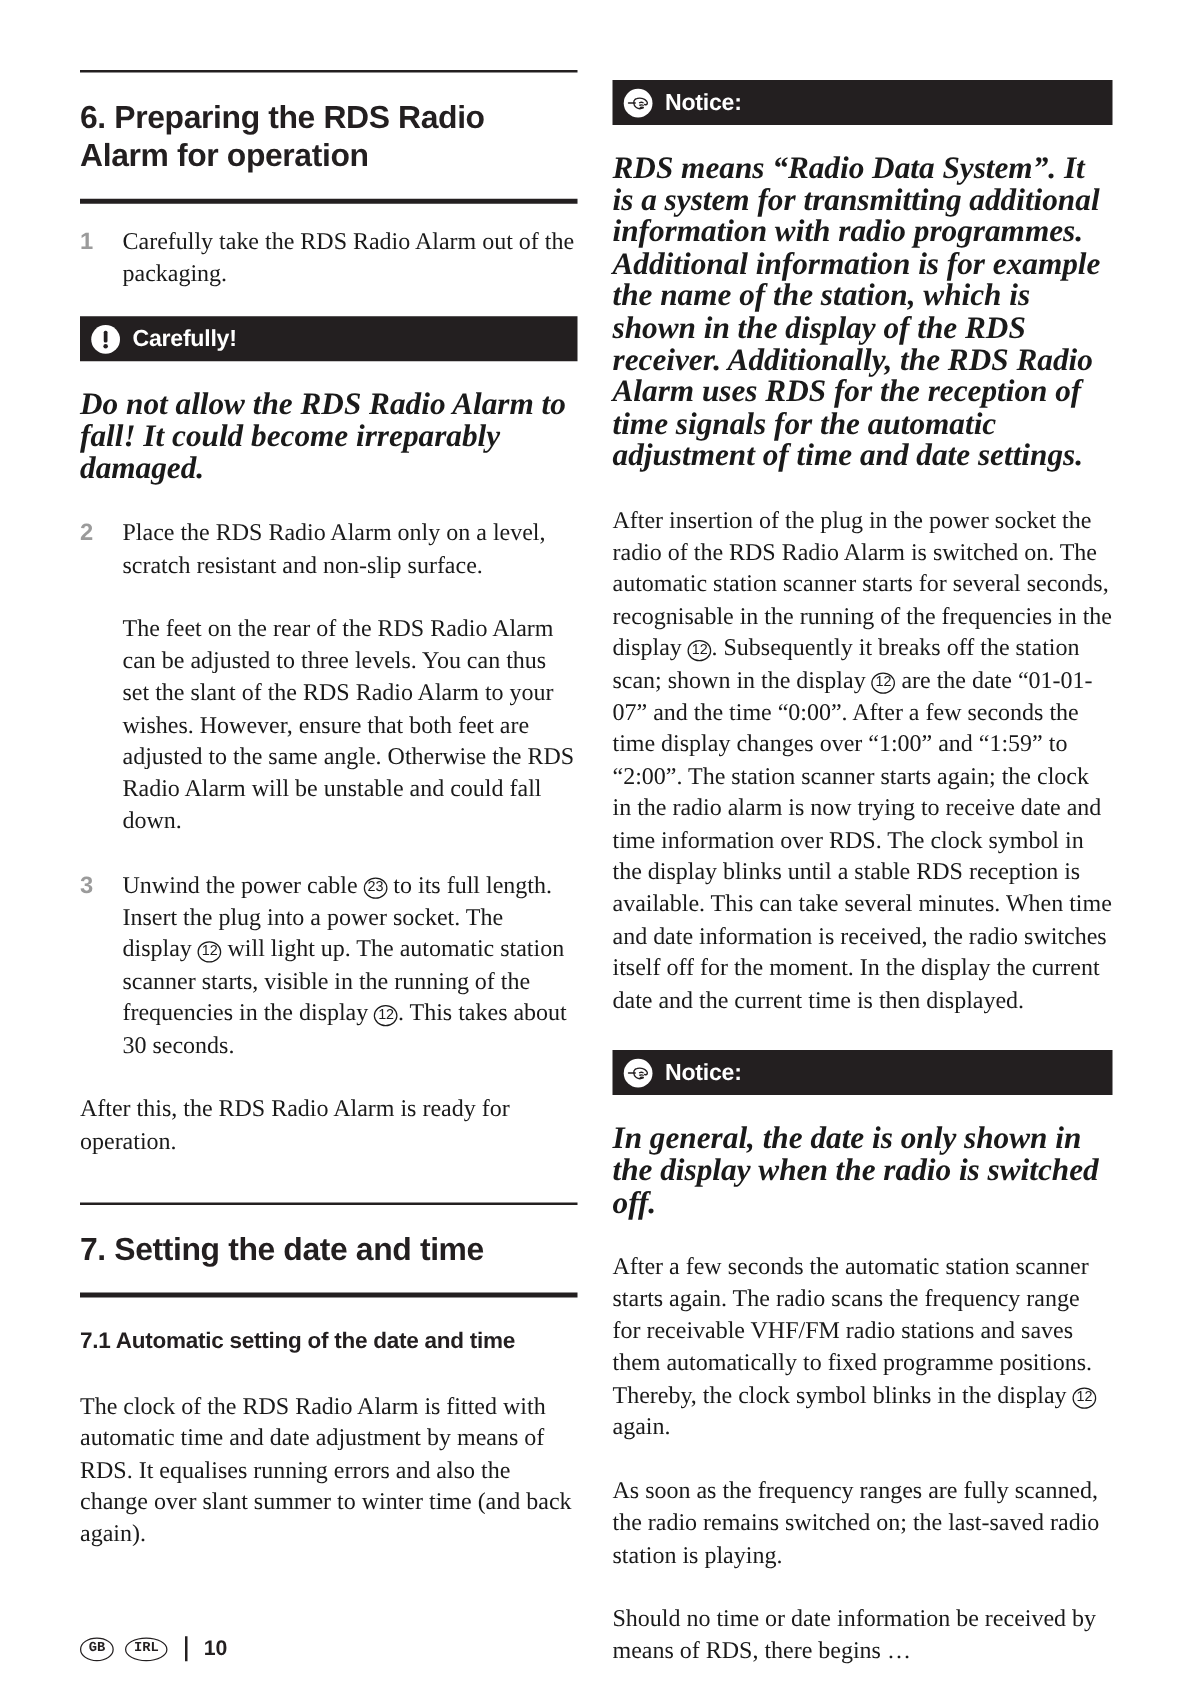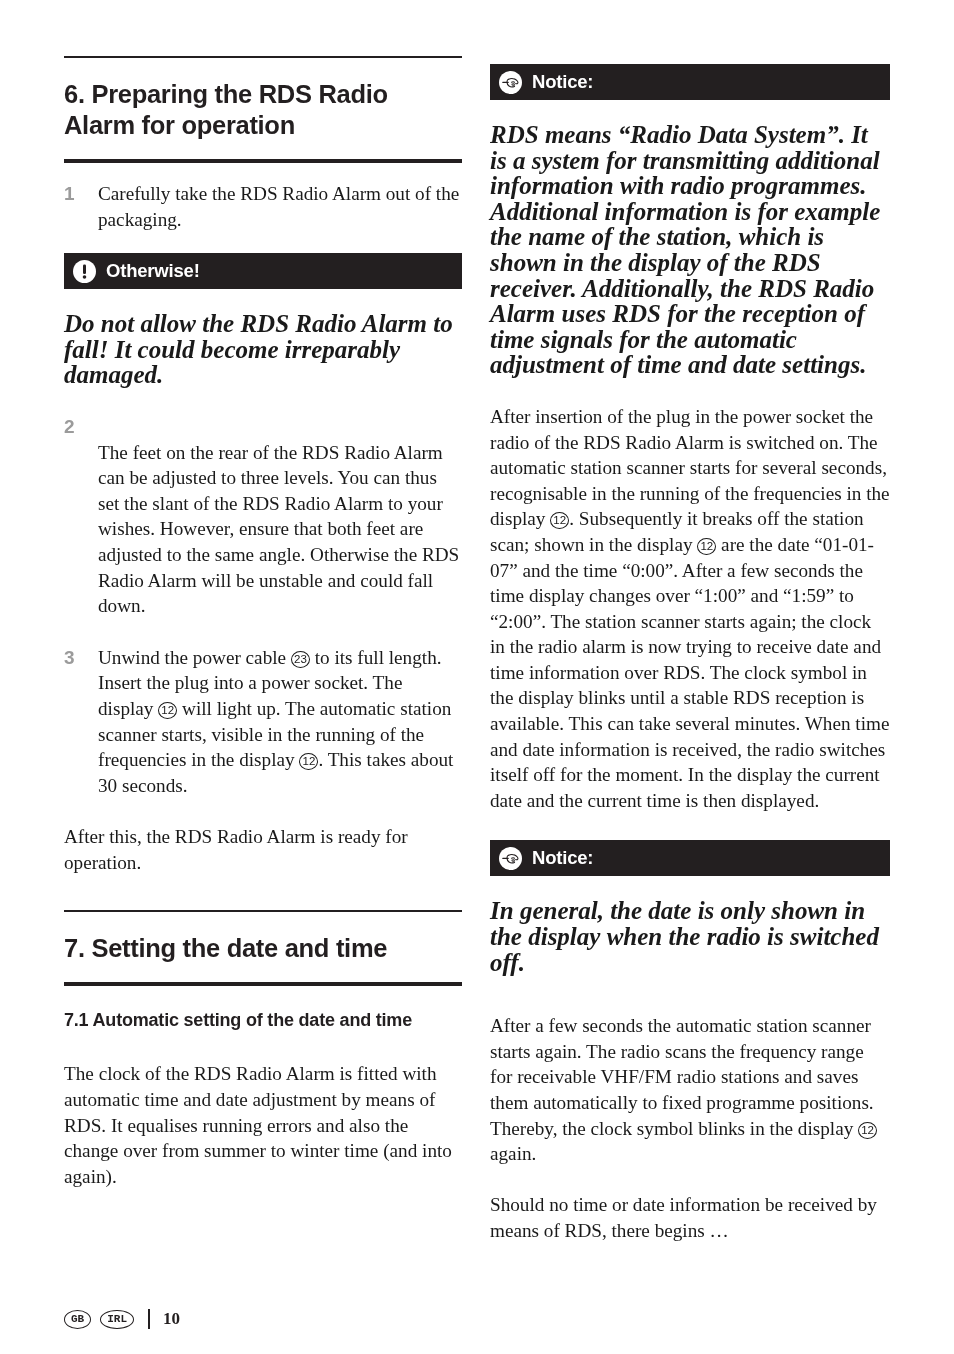--- a/index.html
+++ b/index.html
@@ -157,21 +157,21 @@
     margin-right: 9px;
     text-align: center;
   }
   .footer-divider {
     width: 2px;
     height: 20px;
     background: #231f20;
     margin: 0 13px 0 5px;
   }
   .pagenum {
-    font-family: Liberation Serif, serif;
+    font-family: Liberation Sans, sans-serif;
     font-weight: bold;
     font-size: 17px;
     color: #231f20;
   }
 </style>
 </head>
 <body>
 
 <div class="page">
 
@@ -189,28 +189,29 @@
         <p class="body">Carefully take the RDS Radio Alarm out of the packaging.</p>
       </div>
     </div>
 
     <div class="callout" style="margin-top:21px;">
       <svg class="cal-icon" viewBox="0 0 25 25">
         <circle cx="12.5" cy="12.5" r="11.5" fill="#ffffff"></circle>
         <rect x="11" y="5.5" width="3" height="9.5" rx="1.3" fill="#231f20"></rect>
         <circle cx="12.5" cy="18" r="1.8" fill="#231f20"></circle>
       </svg>
-      <span class="callout-label">Otherwise!</span>
+      <span class="callout-label">Carefully!</span>
     </div>
 
     <p class="ital" style="margin-top:22px;">Do not allow the RDS Radio Alarm to fall! It could become irreparably damaged.</p>
 
     <div class="item" style="margin-top:26px;">
       <div class="item-num">2</div>
       <div class="item-body">
+        <p class="body">Place the RDS Radio Alarm only on a level, scratch resistant and non-slip surface.</p>
         <p class="body gap">The feet on the rear of the RDS Radio Alarm can be adjusted to three levels. You can thus set the slant of the RDS Radio Alarm to your wishes. However, ensure that both feet are adjusted to the same angle. Otherwise the RDS Radio Alarm will be unstable and could fall down.</p>
       </div>
     </div>
 
     <div class="item" style="margin-top:26px;">
       <div class="item-num">3</div>
       <div class="item-body">
         <p class="body"><span>Unwind the power cable </span><span class="refnum">23</span><span> to its full length. Insert the plug into a power socket. The display </span><span class="refnum">12</span><span> will light up. The automatic station scanner starts, visible in the running of the frequencies in the display </span><span class="refnum">12</span><span>. This takes about 30 seconds.</span></p>
       </div>
     </div>
@@ -218,21 +219,21 @@
     <p class="body" style="margin-top:26px;">After this, the RDS Radio Alarm is ready for operation.</p>
 
     <div class="rule-thin" style="margin-top:35px;"></div>
 
     <div class="h1">7. Setting the date and time</div>
 
     <div class="rule-thick"></div>
 
     <div class="h2">7.1 Automatic setting of the date and time</div>
 
-    <p class="body" style="margin-top:28px;">The clock of the RDS Radio Alarm is fitted with automatic time and date adjustment by means of RDS. It equalises running errors and also the change over from summer to winter time (and into again).</p>
+    <p class="body" style="margin-top:28px;">The clock of the RDS Radio Alarm is fitted with automatic time and date adjustment by means of RDS. It equalises running errors and also the change over slant summer to winter time (and back again).</p>
   </div>
 
   <div class="col col-right">
 
     <div class="callout" style="margin-top:8px;">
       <svg class="cal-icon" viewBox="0 0 25 25">
         <circle cx="12.5" cy="12.5" r="11.5" fill="#ffffff"></circle>
         <g fill="none" stroke="#231f20" stroke-width="1.1" stroke-linecap="round" stroke-linejoin="round">
           <path d="M4.8 12.4 L10.2 12.4"></path>
           <path d="M10.2 9.4 C12.4 8.3 14.4 8.2 16.3 8.9 C17.6 9.3 18.6 10.1 19.3 11.0
@@ -263,22 +264,23 @@
           <path d="M13.6 12.2 C14.6 11.7 15.7 11.7 16.5 12.2"></path>
           <path d="M13.9 14.2 C14.8 13.8 15.8 13.8 16.6 14.2"></path>
           <path d="M14.3 16.0 C15.1 15.7 15.9 15.7 16.6 16.0"></path>
         </g>
       </svg>
       <span class="callout-label">Notice:</span>
     </div>
 
     <p class="ital" style="margin-top:22px;">In general, the date is only shown in the display when the radio is switched off.</p>
 
-    <p class="body" style="margin-top:38px;"><span>After a few seconds the automatic station scanner starts again. The radio scans the frequency range for receivable VHF/FM radio stations and saves them automatically to fixed programme positions. Thereby, the clock symbol blinks in the display </span><span class="refnum">12</span><span> again.</span></p>
-
+    <p class="body" style="margin-top:26px;"><span>After a few seconds the automatic station scanner starts again. The radio scans the frequency range for receivable VHF/FM radio stations and saves them automatically to fixed programme positions. Thereby, the clock symbol blinks in the display </span><span class="refnum">12</span><span> again.</span></p>
+
+    <p class="body gap">As soon as the frequency ranges are fully scanned, the radio remains switched on; the last-saved radio station is playing.</p>
 
     <p class="body gap">Should no time or date information be received by means of RDS, there begins …</p>
   </div>
 
   <div class="footer">
     <span class="oval">GB</span>
     <span class="oval">IRL</span>
     <span class="footer-divider"></span>
     <span class="pagenum">10</span>
   </div>

